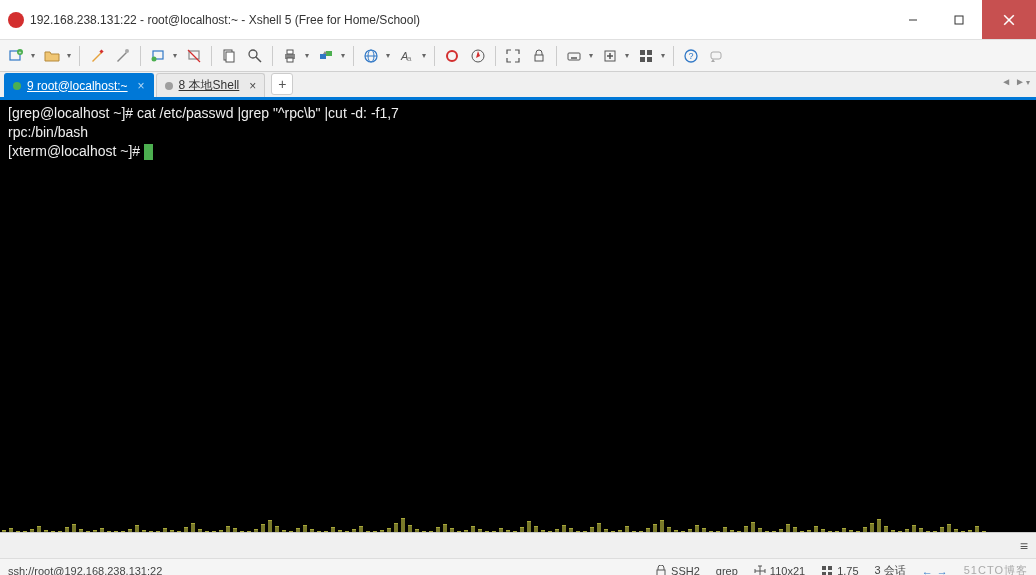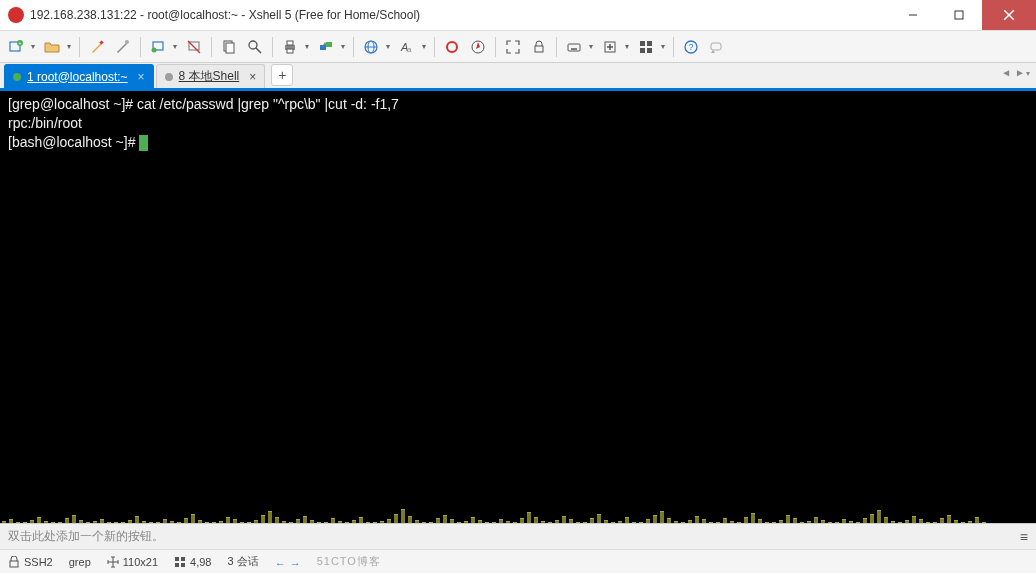--- a/index.html
+++ b/index.html
@@ -1,19 +1,19 @@
 <!DOCTYPE html>
 <html><head>
 <meta charset="utf-8">
 <style>
 * { margin:0; padding:0; box-sizing:border-box; font-family:"Segoe UI","Microsoft YaHei",Tahoma,sans-serif; }
 html,body { width:1036px; height:575px; background:#fff; overflow:hidden; }
 
 
-.titlebar { height:31px; background:#fff; border-bottom:1px solid #e0e0e0; display:flex; align-items:center; }
+.titlebar { height:40px; background:#fff; border-bottom:1px solid #e0e0e0; display:flex; align-items:center; }
 .titlebar .app-icon { width:16px; height:16px; margin:0 6px 0 8px; background:#d32f2f; border-radius:50%; }
 .titlebar .title { font-size:12px; color:#333; flex:1; }
 .win-btns { display:flex; height:100%; }
 .win-btn { width:46px; height:100%; display:flex; align-items:center; justify-content:center; font-size:12px; color:#333; cursor:pointer; }
 .win-btn.close { background:#c75050; color:#fff; width:54px; }
 
 
 .toolbar { height:32px; background:#f5f5f5; border-bottom:1px solid #d0d0d0; display:flex; align-items:center; padding:0 4px; gap:2px; }
 .tbtn { width:24px; height:24px; display:flex; align-items:center; justify-content:center; color:#555; border-radius:3px; cursor:pointer; }
 .tbtn.with-arrow { width:34px; justify-content:flex-start; padding-left:4px; position:relative; }
@@ -225,48 +225,50 @@
     <svg viewBox="0 0 16 16">
         <rect x="2" y="4" width="10" height="7" rx="2" fill="none" stroke="#aaa"></rect>
         <path d="M4 11l-2 3h4z" fill="#aaa"></path>
       </svg>
   </div>
 </div>
 
 <div class="tabstrip">
   <div class="tab active">
     <span class="dot"></span>
-    <a>1 root@localhost:~</a>
+    <a>9 root@localhost:~</a>
     <span class="close-x">×</span>
   </div>
   <div class="tab">
     <span class="dot gray"></span>
     <a>8 本地Shell</a>
     <span class="close-x">×</span>
   </div>
   <div class="tab-add">+</div>
   <div class="nav-arrows">
     <span>◄</span>
     <span>►</span>
   </div>
 </div>
 
 <div class="terminal"><span>[grep@localhost ~]# cat /etc/passwd |grep "^rpc\b" |cut -d: -f1,7</span>
-<span>rpc:/bin/root</span>
-<span>[bash@localhost ~]# </span><span class="cursor"></span>
+<span>rpc:/bin/bash</span>
+<span>[xterm@localhost ~]# </span><span class="cursor"></span>
   <div class="visualizer" id="visualizer"><div class="vbar" style="height: 2px;"></div><div class="vbar" style="height: 4px;"></div><div class="vbar" style="height: 1px;"></div><div class="vbar" style="height: 0px;"></div><div class="vbar" style="height: 3px;"></div><div class="vbar" style="height: 6px;"></div><div class="vbar" style="height: 2px;"></div><div class="vbar" style="height: 0px;"></div><div class="vbar" style="height: 1px;"></div><div class="vbar" style="height: 5px;"></div><div class="vbar" style="height: 8px;"></div><div class="vbar" style="height: 3px;"></div><div class="vbar" style="height: 0px;"></div><div class="vbar" style="height: 2px;"></div><div class="vbar" style="height: 4px;"></div><div class="vbar" style="height: 1px;"></div><div class="vbar" style="height: 0px;"></div><div class="vbar" style="height: 0px;"></div><div class="vbar" style="height: 3px;"></div><div class="vbar" style="height: 7px;"></div><div class="vbar" style="height: 2px;"></div><div class="vbar" style="height: 0px;"></div><div class="vbar" style="height: 1px;"></div><div class="vbar" style="height: 4px;"></div><div class="vbar" style="height: 2px;"></div><div class="vbar" style="height: 0px;"></div><div class="vbar" style="height: 5px;"></div><div class="vbar" style="height: 9px;"></div><div class="vbar" style="height: 3px;"></div><div class="vbar" style="height: 1px;"></div><div class="vbar" style="height: 0px;"></div><div class="vbar" style="height: 2px;"></div><div class="vbar" style="height: 6px;"></div><div class="vbar" style="height: 4px;"></div><div class="vbar" style="height: 0px;"></div><div class="vbar" style="height: 1px;"></div><div class="vbar" style="height: 3px;"></div><div class="vbar" style="height: 8px;"></div><div class="vbar" style="height: 12px;"></div><div class="vbar" style="height: 6px;"></div><div class="vbar" style="height: 2px;"></div><div class="vbar" style="height: 0px;"></div><div class="vbar" style="height: 4px;"></div><div class="vbar" style="height: 7px;"></div><div class="vbar" style="height: 3px;"></div><div class="vbar" style="height: 0px;"></div><div class="vbar" style="height: 1px;"></div><div class="vbar" style="height: 5px;"></div><div class="vbar" style="height: 2px;"></div><div class="vbar" style="height: 0px;"></div><div class="vbar" style="height: 3px;"></div><div class="vbar" style="height: 6px;"></div><div class="vbar" style="height: 1px;"></div><div class="vbar" style="height: 0px;"></div><div class="vbar" style="height: 2px;"></div><div class="vbar" style="height: 4px;"></div><div class="vbar" style="height: 9px;"></div><div class="vbar" style="height: 14px;"></div><div class="vbar" style="height: 7px;"></div><div class="vbar" style="height: 3px;"></div><div class="vbar" style="height: 0px;"></div><div class="vbar" style="height: 1px;"></div><div class="vbar" style="height: 5px;"></div><div class="vbar" style="height: 8px;"></div><div class="vbar" style="height: 4px;"></div><div class="vbar" style="height: 0px;"></div><div class="vbar" style="height: 2px;"></div><div class="vbar" style="height: 6px;"></div><div class="vbar" style="height: 3px;"></div><div class="vbar" style="height: 0px;"></div><div class="vbar" style="height: 1px;"></div><div class="vbar" style="height: 4px;"></div><div class="vbar" style="height: 2px;"></div><div class="vbar" style="height: 0px;"></div><div class="vbar" style="height: 5px;"></div><div class="vbar" style="height: 11px;"></div><div class="vbar" style="height: 6px;"></div><div class="vbar" style="height: 2px;"></div><div class="vbar" style="height: 0px;"></div><div class="vbar" style="height: 3px;"></div><div class="vbar" style="height: 7px;"></div><div class="vbar" style="height: 4px;"></div><div class="vbar" style="height: 0px;"></div><div class="vbar" style="height: 1px;"></div><div class="vbar" style="height: 5px;"></div><div class="vbar" style="height: 9px;"></div><div class="vbar" style="height: 3px;"></div><div class="vbar" style="height: 0px;"></div><div class="vbar" style="height: 2px;"></div><div class="vbar" style="height: 6px;"></div><div class="vbar" style="height: 1px;"></div><div class="vbar" style="height: 0px;"></div><div class="vbar" style="height: 4px;"></div><div class="vbar" style="height: 8px;"></div><div class="vbar" style="height: 12px;"></div><div class="vbar" style="height: 5px;"></div><div class="vbar" style="height: 2px;"></div><div class="vbar" style="height: 0px;"></div><div class="vbar" style="height: 3px;"></div><div class="vbar" style="height: 7px;"></div><div class="vbar" style="height: 4px;"></div><div class="vbar" style="height: 0px;"></div><div class="vbar" style="height: 1px;"></div><div class="vbar" style="height: 5px;"></div><div class="vbar" style="height: 2px;"></div><div class="vbar" style="height: 0px;"></div><div class="vbar" style="height: 6px;"></div><div class="vbar" style="height: 10px;"></div><div class="vbar" style="height: 4px;"></div><div class="vbar" style="height: 1px;"></div><div class="vbar" style="height: 0px;"></div><div class="vbar" style="height: 3px;"></div><div class="vbar" style="height: 8px;"></div><div class="vbar" style="height: 5px;"></div><div class="vbar" style="height: 0px;"></div><div class="vbar" style="height: 2px;"></div><div class="vbar" style="height: 6px;"></div><div class="vbar" style="height: 3px;"></div><div class="vbar" style="height: 0px;"></div><div class="vbar" style="height: 1px;"></div><div class="vbar" style="height: 4px;"></div><div class="vbar" style="height: 2px;"></div><div class="vbar" style="height: 0px;"></div><div class="vbar" style="height: 5px;"></div><div class="vbar" style="height: 9px;"></div><div class="vbar" style="height: 13px;"></div><div class="vbar" style="height: 6px;"></div><div class="vbar" style="height: 2px;"></div><div class="vbar" style="height: 0px;"></div><div class="vbar" style="height: 3px;"></div><div class="vbar" style="height: 7px;"></div><div class="vbar" style="height: 4px;"></div><div class="vbar" style="height: 0px;"></div><div class="vbar" style="height: 1px;"></div><div class="vbar" style="height: 5px;"></div><div class="vbar" style="height: 8px;"></div><div class="vbar" style="height: 3px;"></div><div class="vbar" style="height: 0px;"></div><div class="vbar" style="height: 2px;"></div><div class="vbar" style="height: 6px;"></div><div class="vbar" style="height: 1px;"></div></div>
   <div class="scrollbar"></div>
 </div>
 
 <div class="bottom-panel">
-  <span>双击此处添加一个新的按钮。</span>
   <span class="menu-icon">≡</span>
 </div>
 
 <div class="statusbar">
+  <div class="left sitem">
+    <span>ssh://root@192.168.238.131:22</span>
+  </div>
   <div class="sitem">
     <svg class="sicon" viewBox="0 0 12 12">
         <rect x="2" y="5" width="8" height="6" fill="none" stroke="#555"></rect>
         <path d="M3 5V3a3 3 0 016 0v2" fill="none" stroke="#555"></path>
       </svg>
     <span>SSH2</span>
   </div>
   <div class="sitem">
     <span>grep</span>
   </div>
@@ -277,21 +279,21 @@
       </svg>
     <span>110x21</span>
   </div>
   <div class="sitem">
     <svg class="sicon" viewBox="0 0 12 12">
         <rect x="1" y="1" width="4" height="4" fill="#555"></rect>
         <rect x="7" y="1" width="4" height="4" fill="#555"></rect>
         <rect x="1" y="7" width="4" height="4" fill="#555"></rect>
         <rect x="7" y="7" width="4" height="4" fill="#555"></rect>
       </svg>
-    <span>4,98</span>
+    <span>1,75</span>
   </div>
   <div class="sitem">
     <span>3 会话</span>
   </div>
   <div class="sitem">
     <span style="cursor:pointer;color:#3178c6;">←</span>
     <span style="cursor:pointer;color:#3178c6;">→</span>
   </div>
   <div class="sitem watermark">51CTO博客</div>
 </div>

